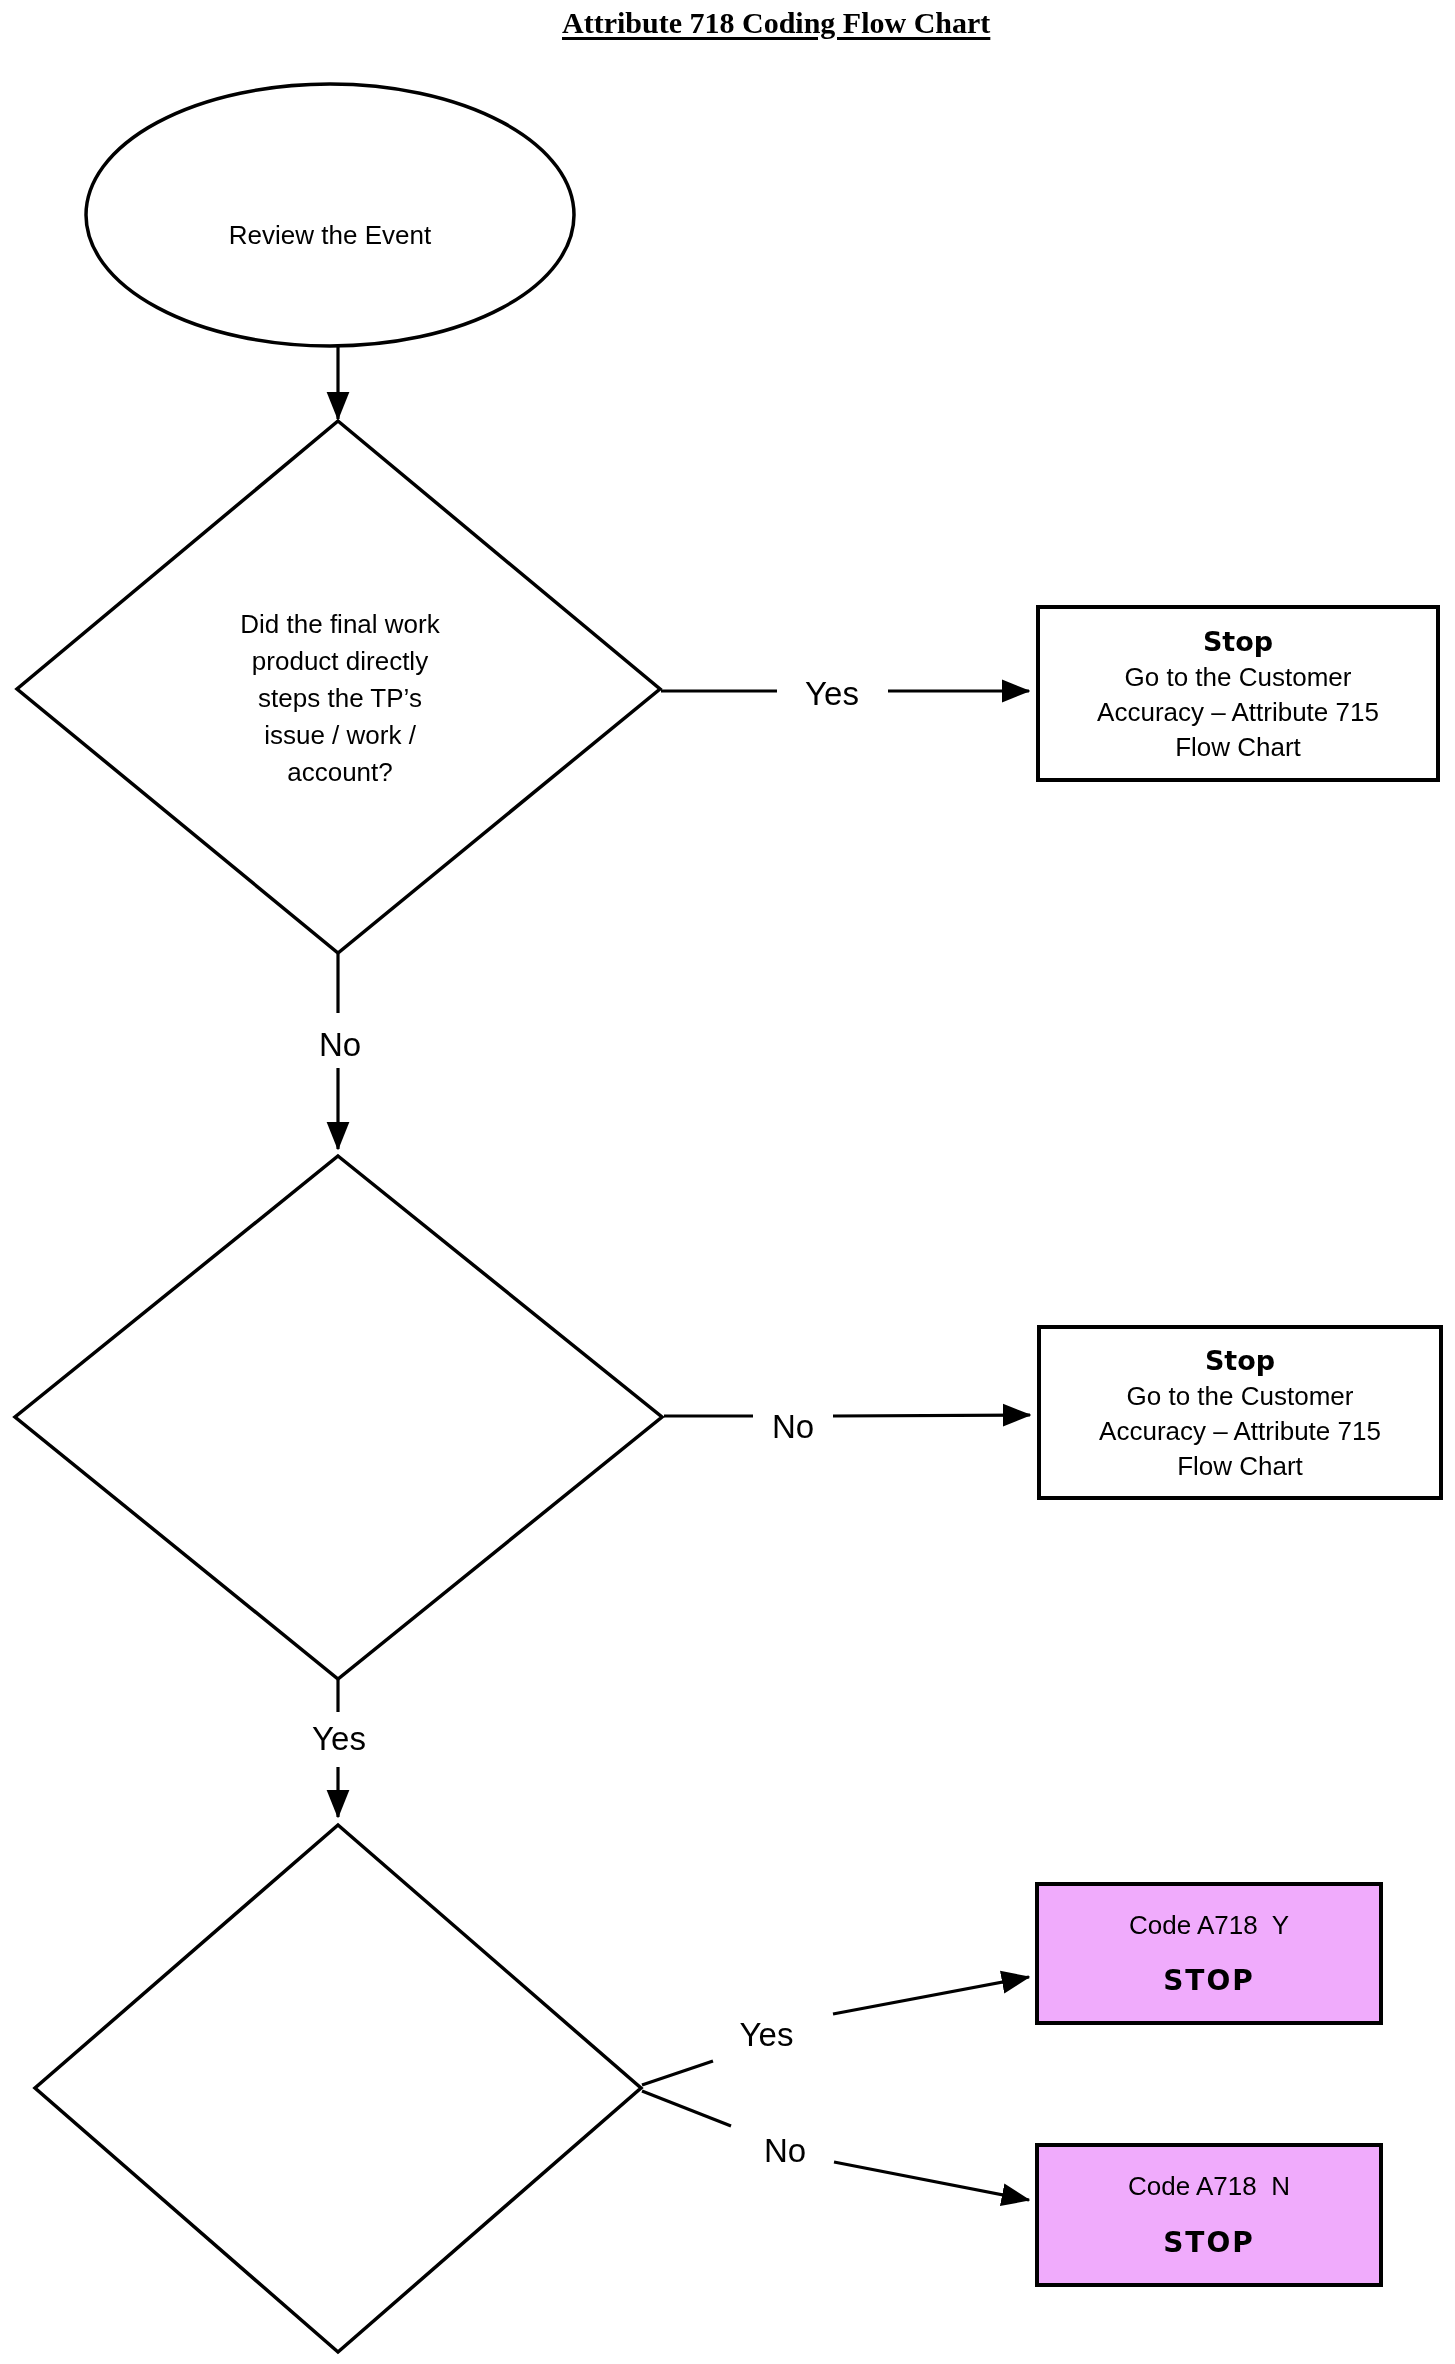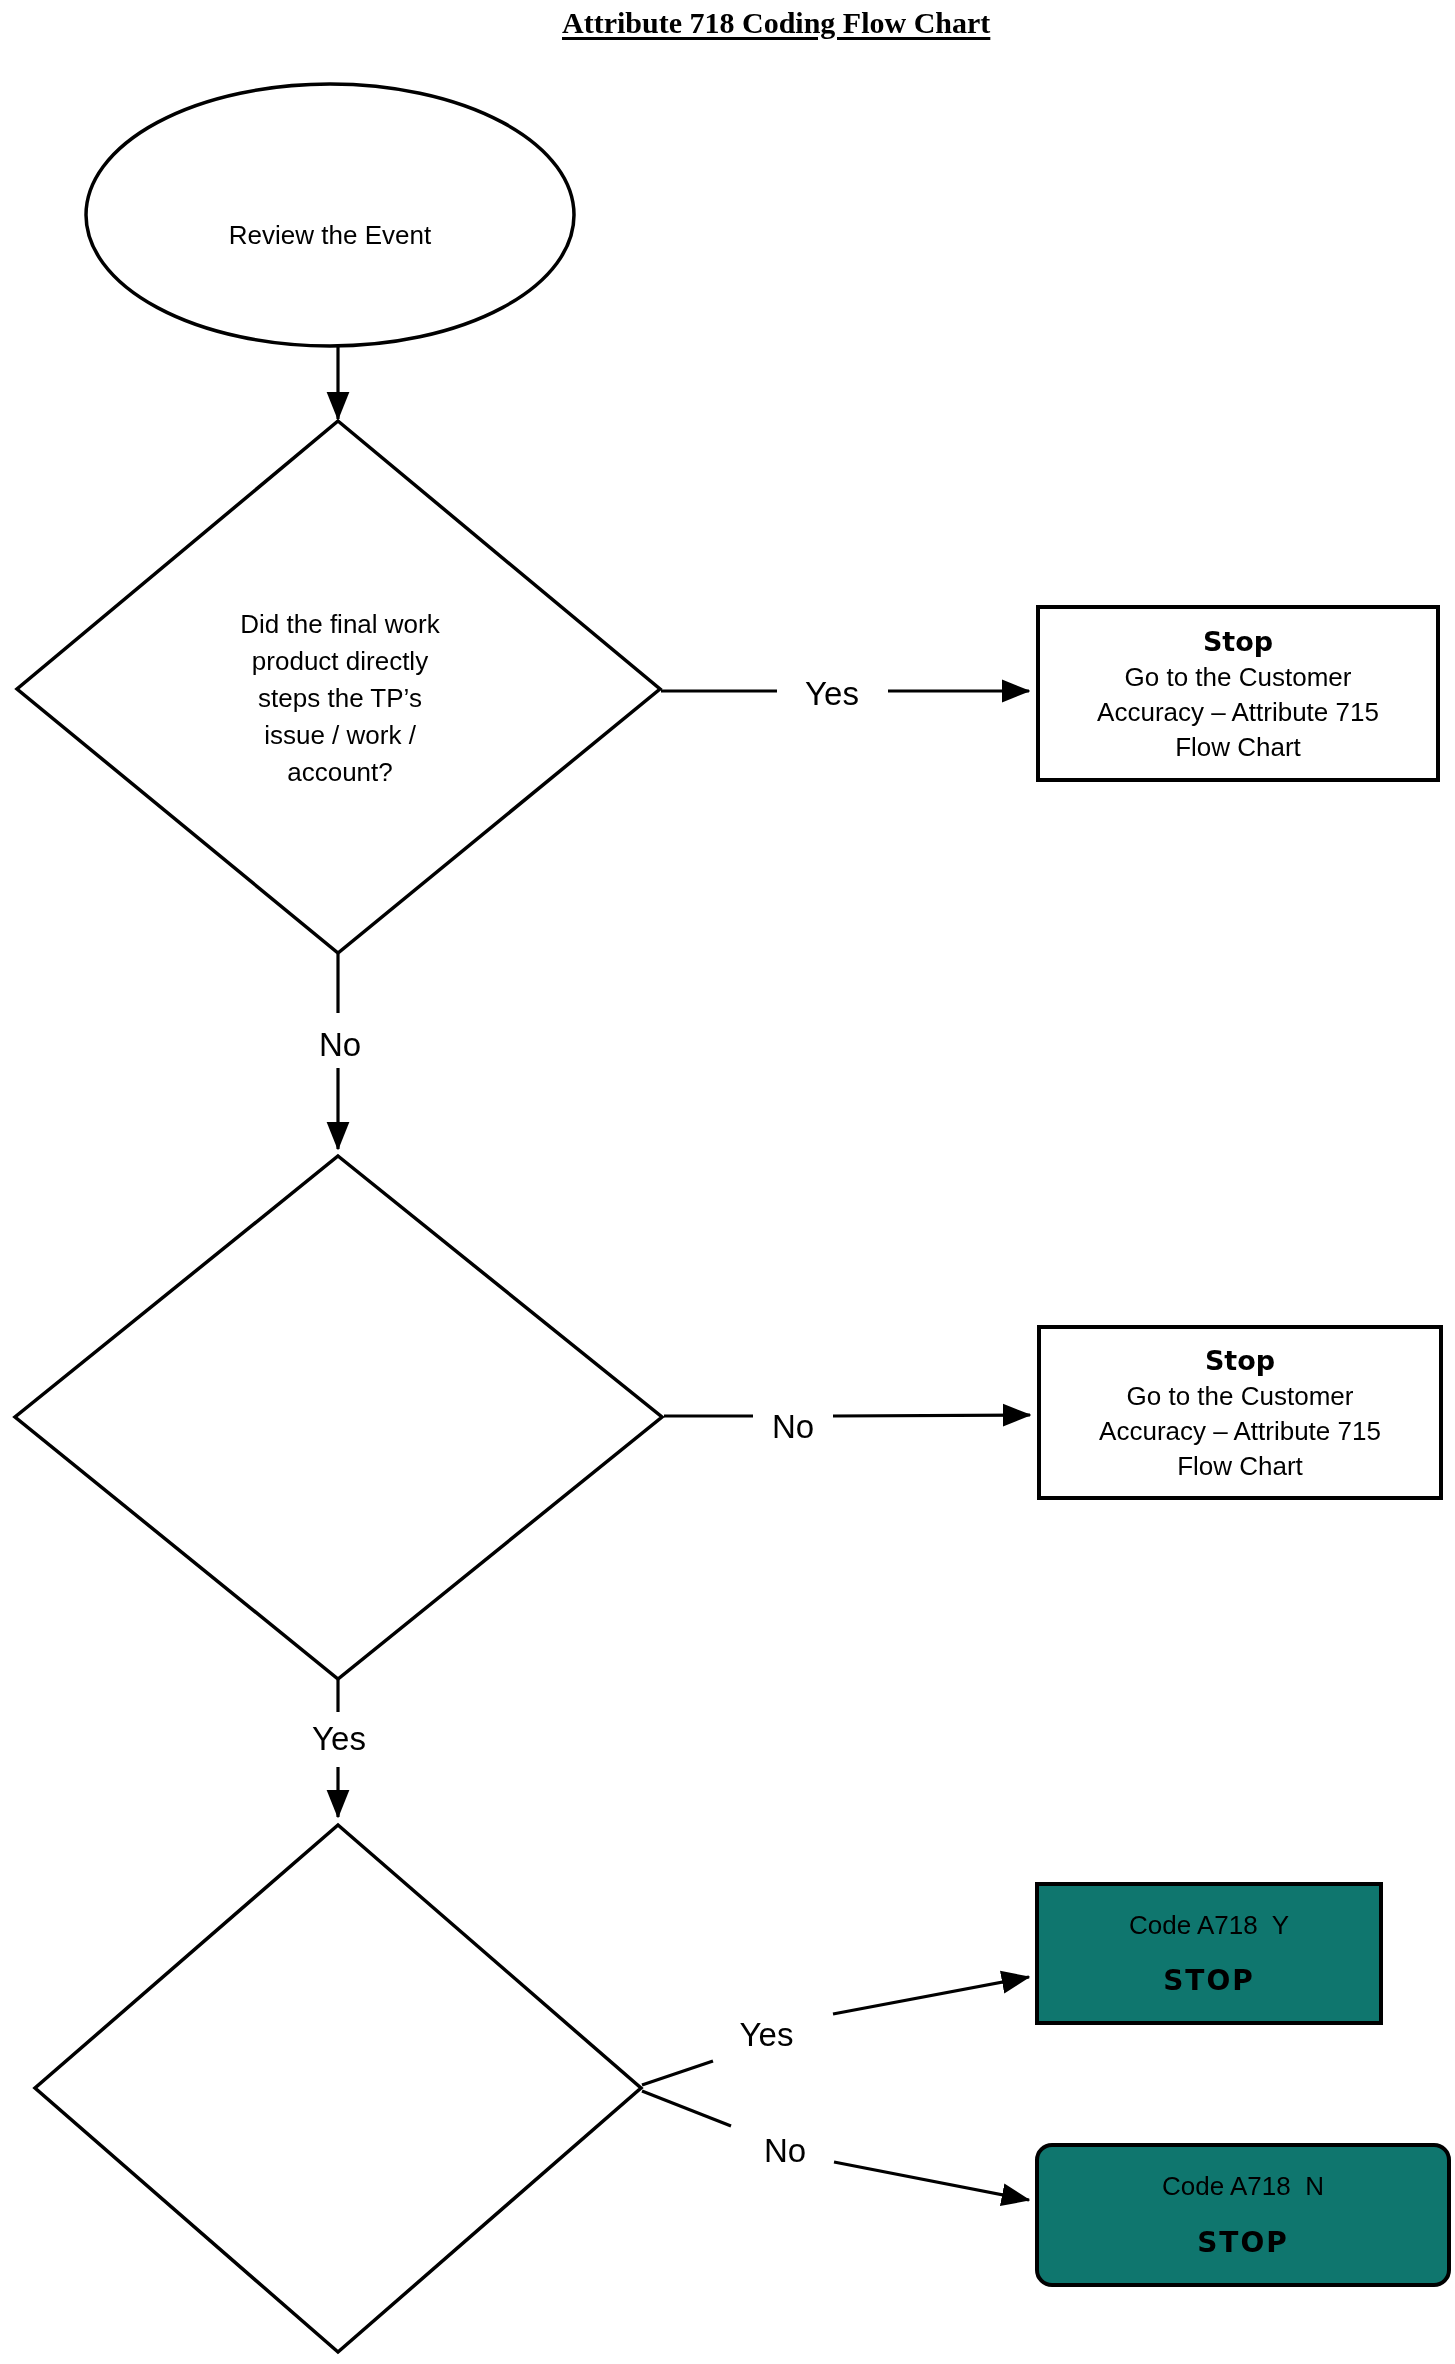--- a/index.html
+++ b/index.html
@@ -41,27 +41,27 @@
     text-align:center;font-size:26px;line-height:35px;
   }
   .box1{left:1036px;top:605px;width:404px;height:177px;}
   .box2{left:1037px;top:1325px;width:406px;height:175px;}
   .stop-head{
     font-family:"DejaVu Sans", sans-serif;
     font-weight:bold;font-size:27px;line-height:37px;
   }
   .code-box{
     position:absolute;box-sizing:border-box;
-    border:4px solid #000;background:#0f766e;
+    border:4px solid #000;background:#f0abfc;
     display:flex;flex-direction:column;
     align-items:center;justify-content:space-evenly;
     text-align:center;
   }
   .box3{left:1035px;top:1882px;width:348px;height:143px;}
-  .box4{left:1035px;top:2143px;width:416px;height:144px;border-radius:17px;}
+  .box4{left:1035px;top:2143px;width:348px;height:144px;}
   .code-line{font-size:26px;white-space:pre;}
   .stop-caps{
     font-family:"DejaVu Sans", sans-serif;
     font-weight:bold;font-size:28px;letter-spacing:2px;
   }
 </style>
 </head>
 <body>
 
 <div class="canvas">

